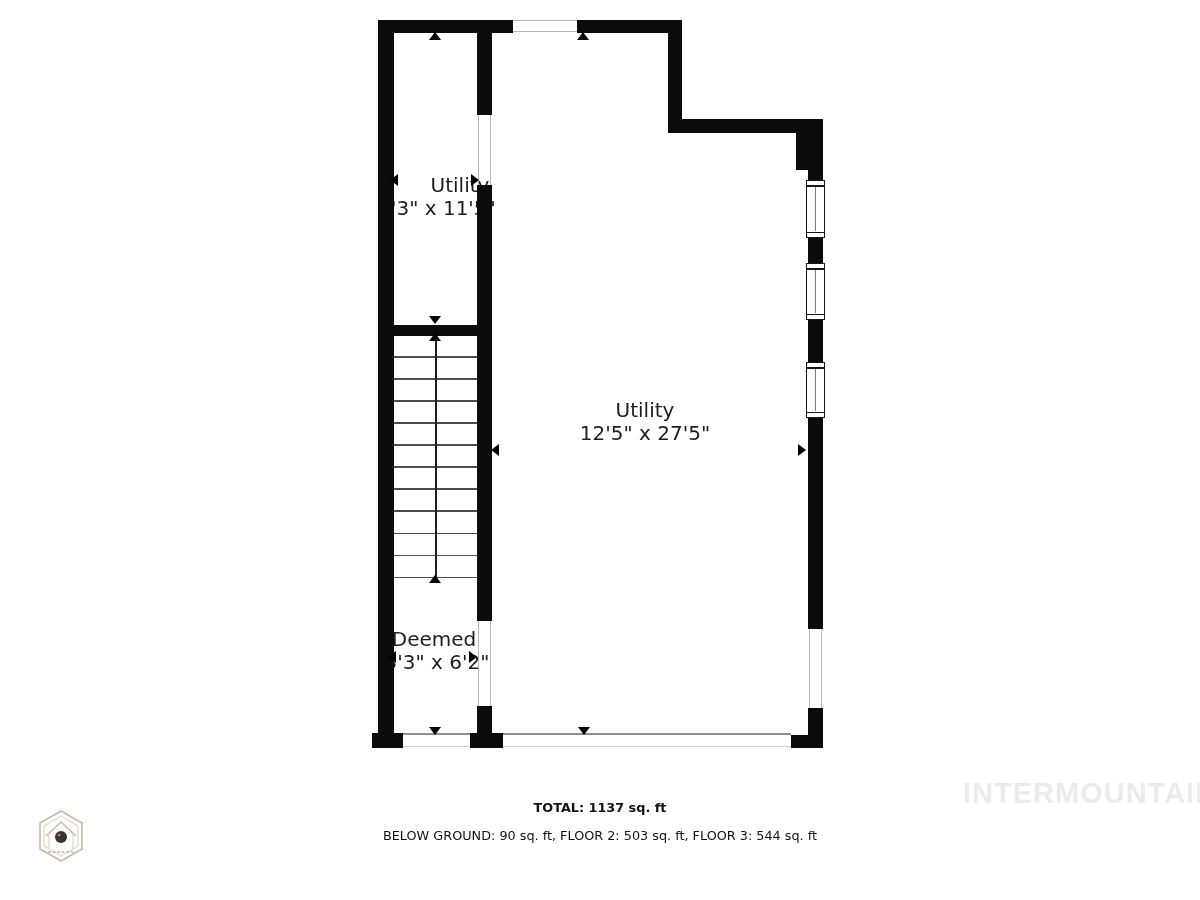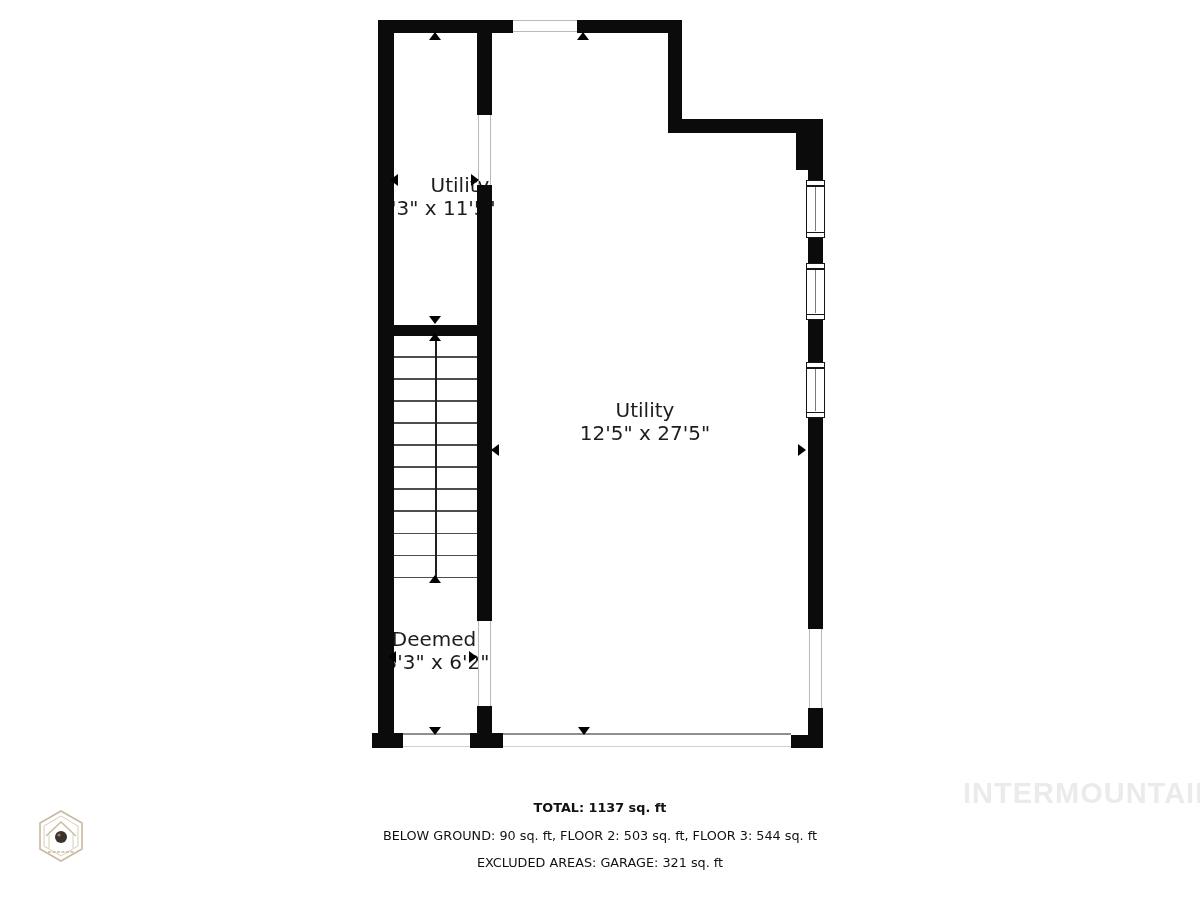--- a/index.html
+++ b/index.html
@@ -108,21 +108,20 @@
   <div class="arr arr-down" style="left:578px;top:727px;"></div>
   <div class="arr arr-left" style="left:491px;top:444px;"></div>
   <div class="arr arr-right" style="left:798px;top:444px;"></div>
   <div class="arr arr-down" style="left:429px;top:727px;"></div>
   <div class="arr arr-left" style="left:388px;top:651px;"></div>
   <div class="arr arr-right" style="left:469px;top:651px;"></div>
 
   <div class="summary">
     <div class="total">TOTAL: 1137 sq. ft</div>
     <div class="line">BELOW GROUND: 90 sq. ft, FLOOR 2: 503 sq. ft, FLOOR 3: 544 sq. ft</div>
-    <div class="line">EXCLUDED AREAS: GARAGE: 321 sq. ft</div>
   </div>
 
   <div class="logo">
     <svg width="46" height="52" viewBox="0 0 46 52">
       <polygon points="23,1 44,13 44,39 23,51 2,39 2,13" fill="#ffffff" stroke="#c8b9a0" stroke-width="1.6"></polygon>
       <polygon points="23,6 40,16 40,36 23,46 6,36 6,16" fill="none" stroke="#d8ccb8" stroke-width="1"></polygon>
       <path d="M8,26 L23,12 L38,26" fill="none" stroke="#c8b9a0" stroke-width="1.4"></path>
       <path d="M11,24 L11,38 M35,24 L35,38" stroke="#d8ccb8" stroke-width="1"></path>
       <circle cx="23" cy="27" r="6" fill="#3b322a"></circle>
       <circle cx="21" cy="25" r="1.6" fill="#8c8177"></circle>

